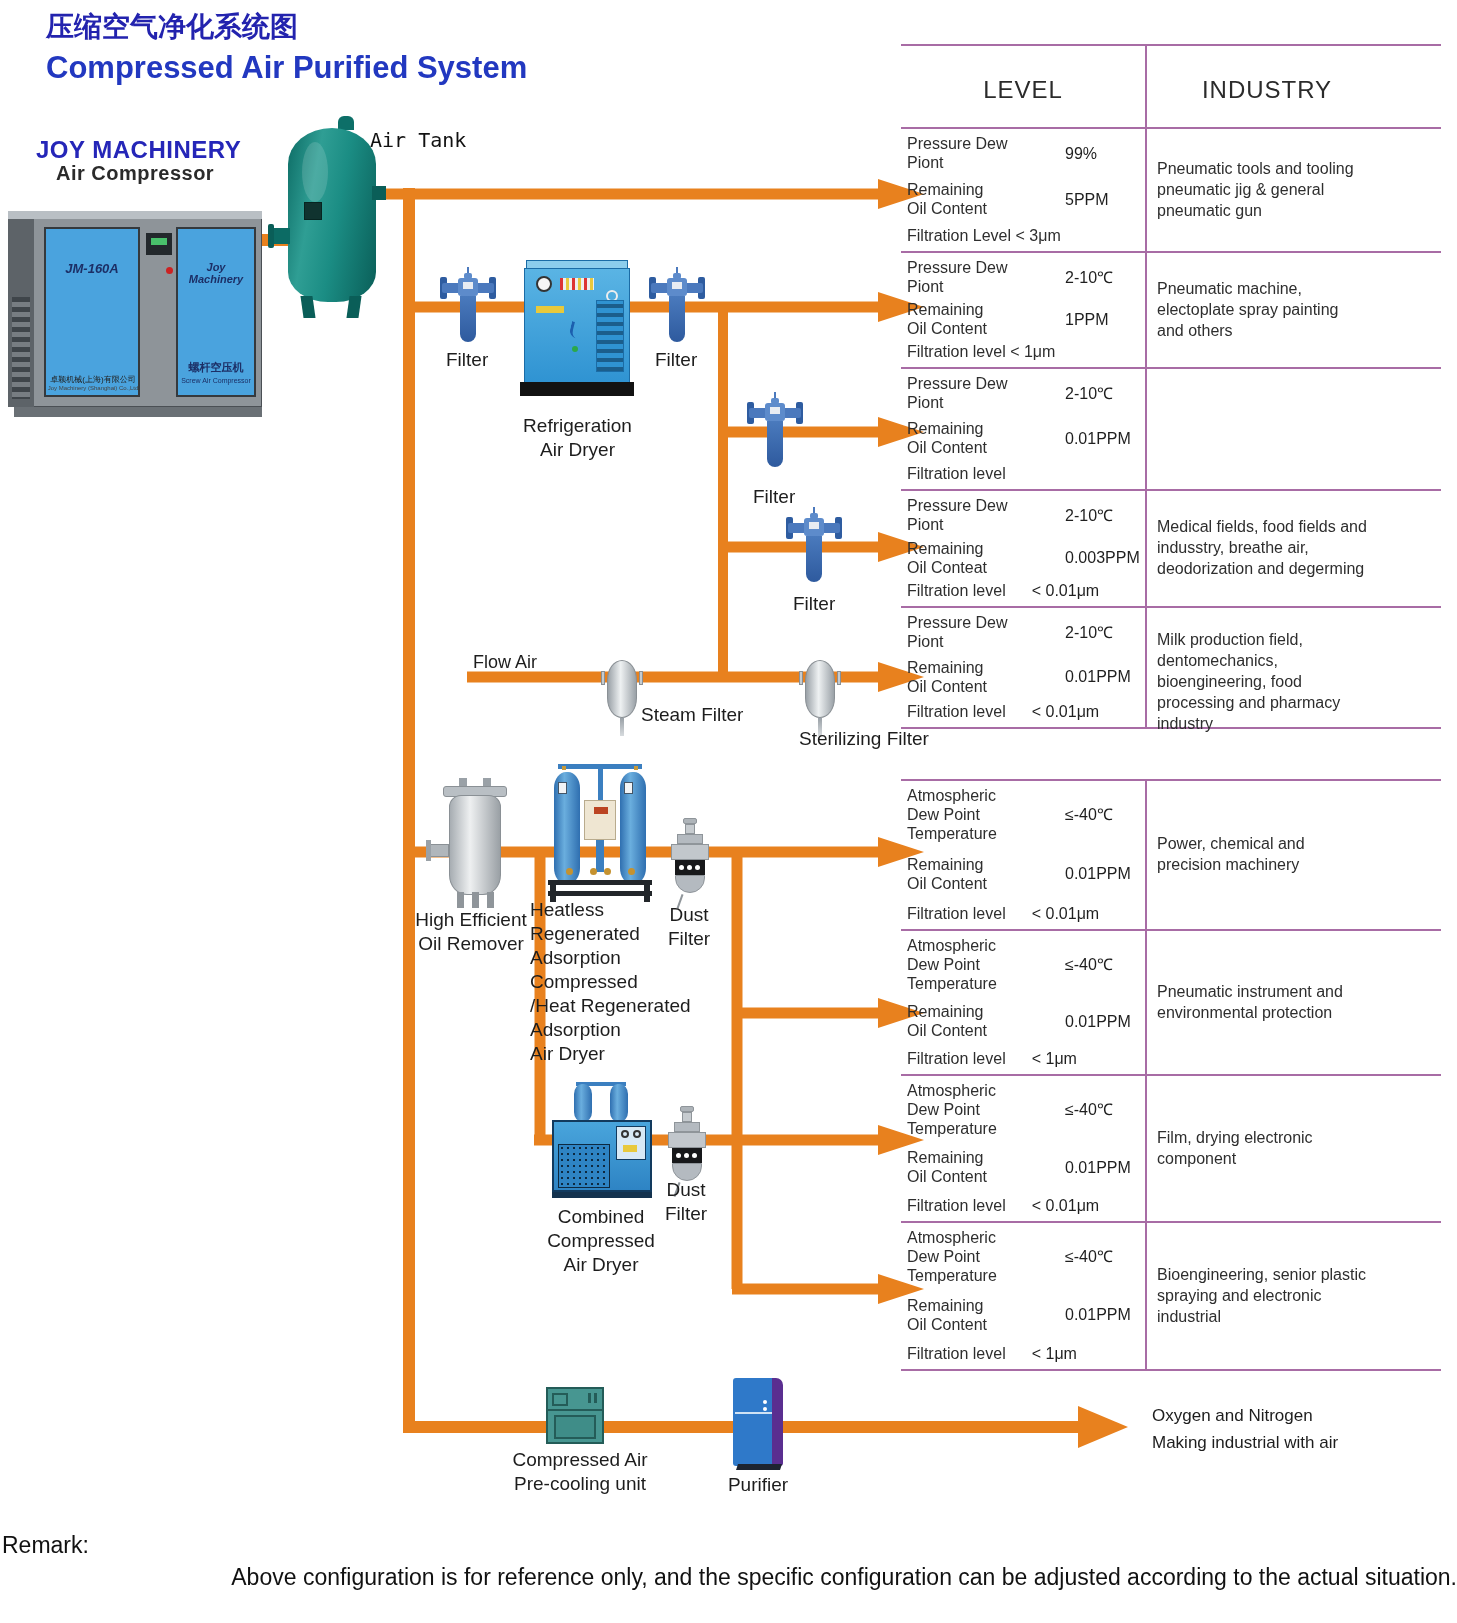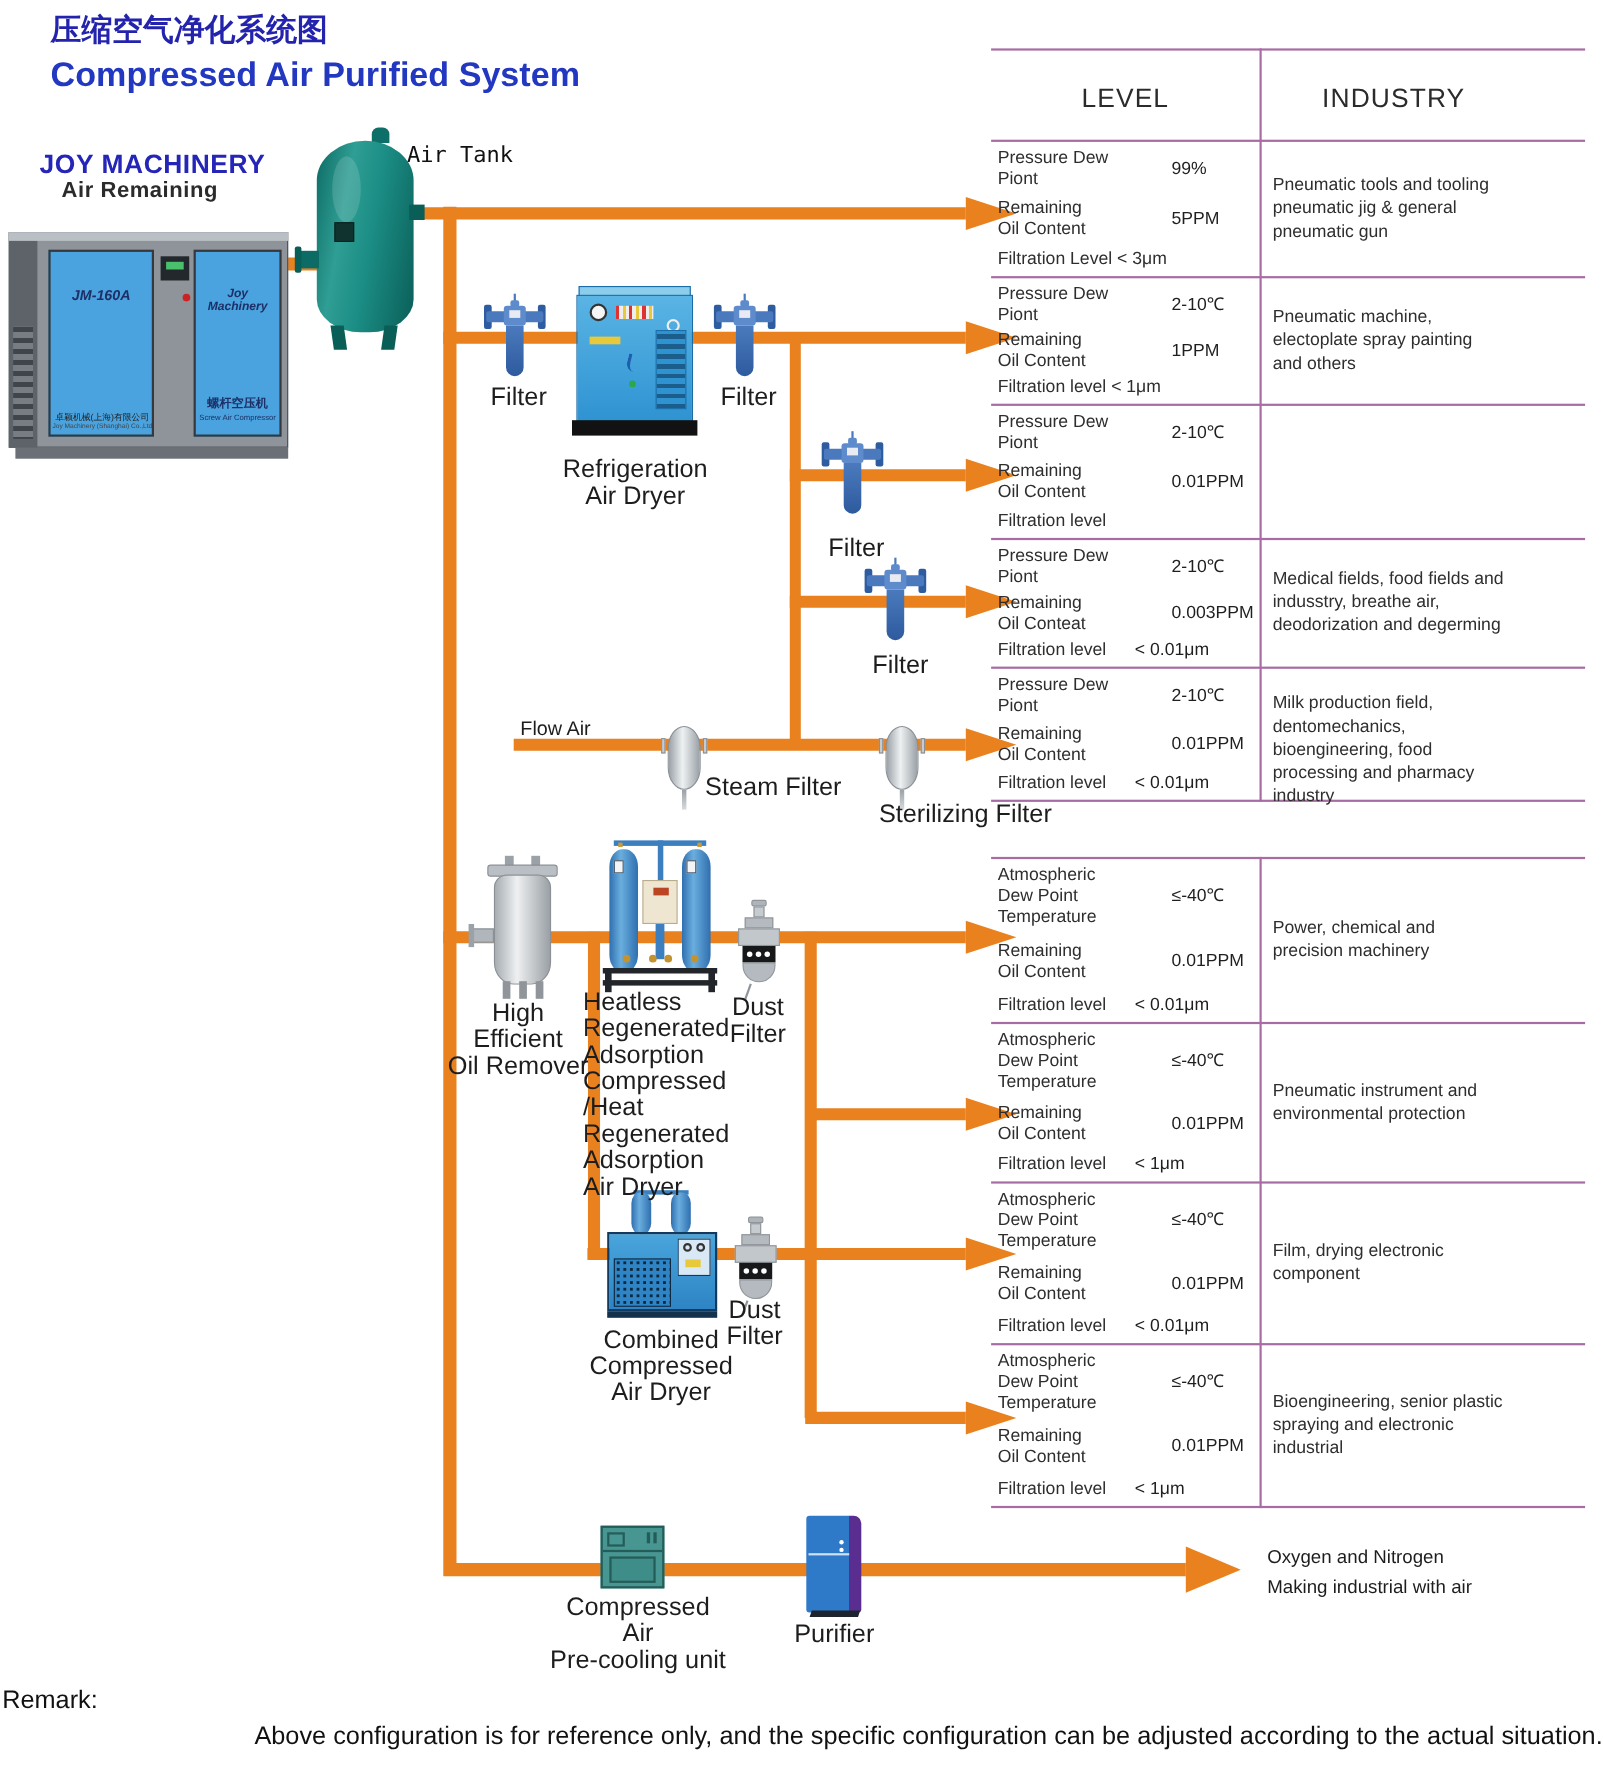--- a/index.html
+++ b/index.html
@@ -11,21 +11,21 @@
   i{display:block;position:absolute;font-style:normal;}
 
   
   .title-zh{left:46px;top:8px;font-size:28px;font-weight:700;color:#2323ae;}
   .title-en{left:46px;top:50px;font-size:31px;font-weight:600;color:#2238c0;}
   .brand{left:36px;top:136px;font-size:24px;font-weight:700;color:#2526b8;letter-spacing:.5px;}
   .brand-sub{left:56px;top:162px;font-size:20px;font-weight:700;color:#2b2b2b;letter-spacing:.5px;}
   .airtank-label{left:370px;top:128px;font-size:20px;font-family:"DejaVu Sans Mono",monospace;color:#111;}
 
   
-  .eqlabel{font-size:23px;line-height:24px;color:#1d1d1d;}
+  .eqlabel{font-size:19px;line-height:24px;color:#1d1d1d;}
   .ctr{text-align:center;}
 
   
   #pipes{position:absolute;left:0;top:0;z-index:1;}
   .pipe{stroke:#E8811E;fill:none;}
   .ahead{fill:#E8811E;stroke:none;}
 
   .eq{z-index:2;}
   .lab{z-index:3;}
 
@@ -219,21 +219,21 @@
     <polygon class="ahead" points="878,998 878,1028 924,1013"></polygon>
     <path class="pipe" stroke-width="11" d="M534 1140 H878"></path>
     <polygon class="ahead" points="878,1125 878,1155 924,1140"></polygon>
     <path class="pipe" stroke-width="11" d="M732 1289 H878"></path>
     <polygon class="ahead" points="878,1274 878,1304 924,1289"></polygon>
   </svg>
 
   <div class="abs title-zh">压缩空气净化系统图</div>
   <div class="abs title-en">Compressed Air Purified System</div>
   <div class="abs brand">JOY MACHINERY</div>
-  <div class="abs brand-sub">Air Remaining</div>
+  <div class="abs brand-sub">Air Compressor</div>
   <div class="abs airtank-label lab">Air Tank</div>
 
   <div class="abs eq compressor">
     <i class="cmp-body"></i>
     <i class="cmp-side"></i>
     <i class="cmp-topstrip"></i>
     <i class="cmp-vents"></i>
     <i class="cmp-panel-l"></i>
     <i class="cmp-panel-r"></i>
     <i class="cmp-display">

